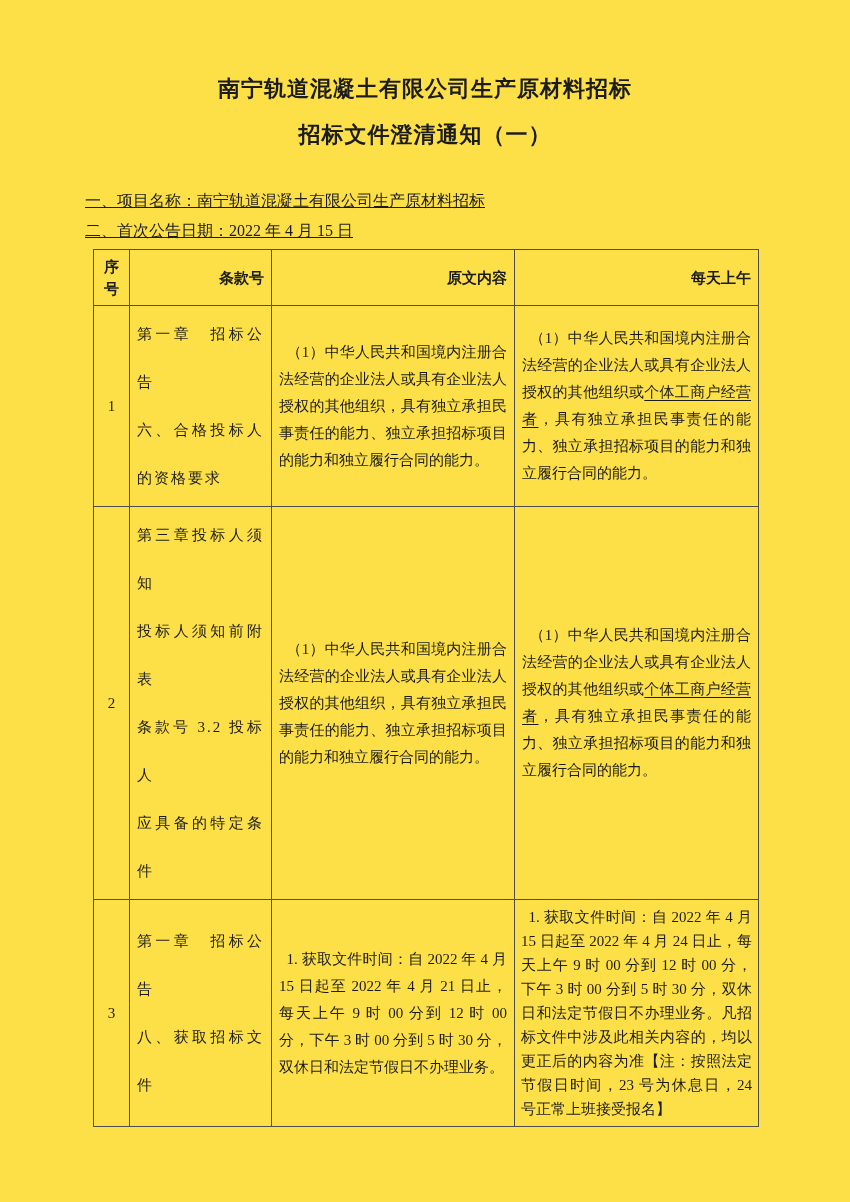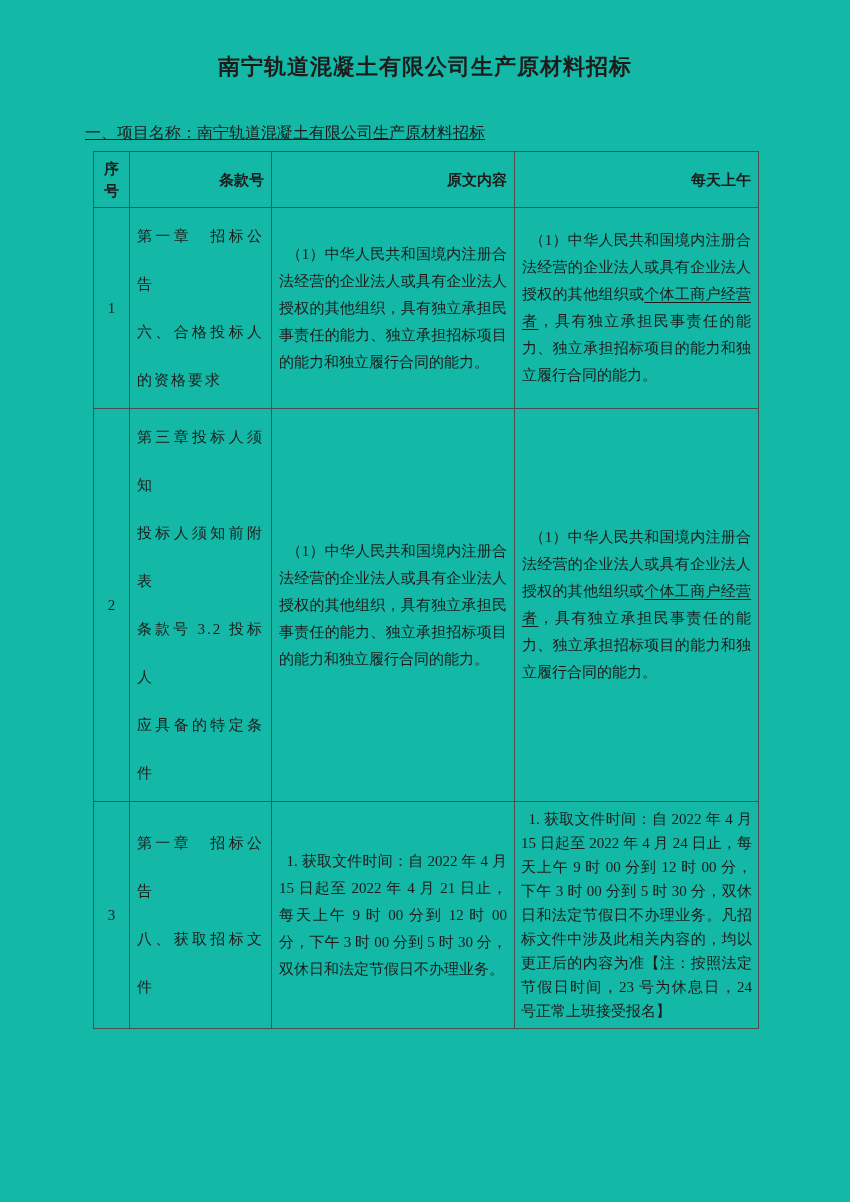--- a/index.html
+++ b/index.html
@@ -1,18 +1,18 @@
 <!DOCTYPE html>
 <html lang="zh"><head>
 <meta charset="utf-8">
 <style>
   html,body{margin:0;padding:0;background:#ffffff;}
   .page{
-    width:850px;height:1202px;position:relative;background:#14b8a6;
-    box-sizing:border-box;padding:44px 85px 0 85px;
+    width:850px;height:1202px;position:relative;background:#fde047;
+    box-sizing:border-box;padding:66px 85px 0 85px;
     font-family:"Liberation Serif","DejaVu Serif",serif;
     color:#1c1c1c;overflow:hidden;
   }
   .title{margin:0;text-align:center;font-size:22px;font-weight:bold;line-height:46px;letter-spacing:1px;}
   .meta{margin-top:28px;}
   .meta p{margin:0;font-size:16px;line-height:30px;font-weight:normal;text-decoration:underline;}
   .intro{margin:11px 0 0 0;font-size:16px;line-height:30px;text-indent:2em;}
   table.clar-table{
     border-collapse:collapse;table-layout:fixed;
     margin:3px 0 0 8px;width:665px;
@@ -38,24 +38,26 @@
   tr.r2{height:180px;}
   tr.r3{height:217px;}
 </style>
 </head>
 <body>
 
 <div class="page">
 
   <h1 class="title">
     <div>南宁轨道混凝土有限公司生产原材料招标</div>
+    <div>招标文件澄清通知（一）</div>
   </h1>
 
   <div class="meta">
     <p>一、项目名称：南宁轨道混凝土有限公司生产原材料招标</p>
+    <p>二、首次公告日期：2022 年 4 月 15 日</p>
   </div>
 
 
   <table class="clar-table">
     <colgroup>
       <col style="width:36px">
         <col style="width:142px">
         <col style="width:243px">
         <col style="width:244px">
     </colgroup>

